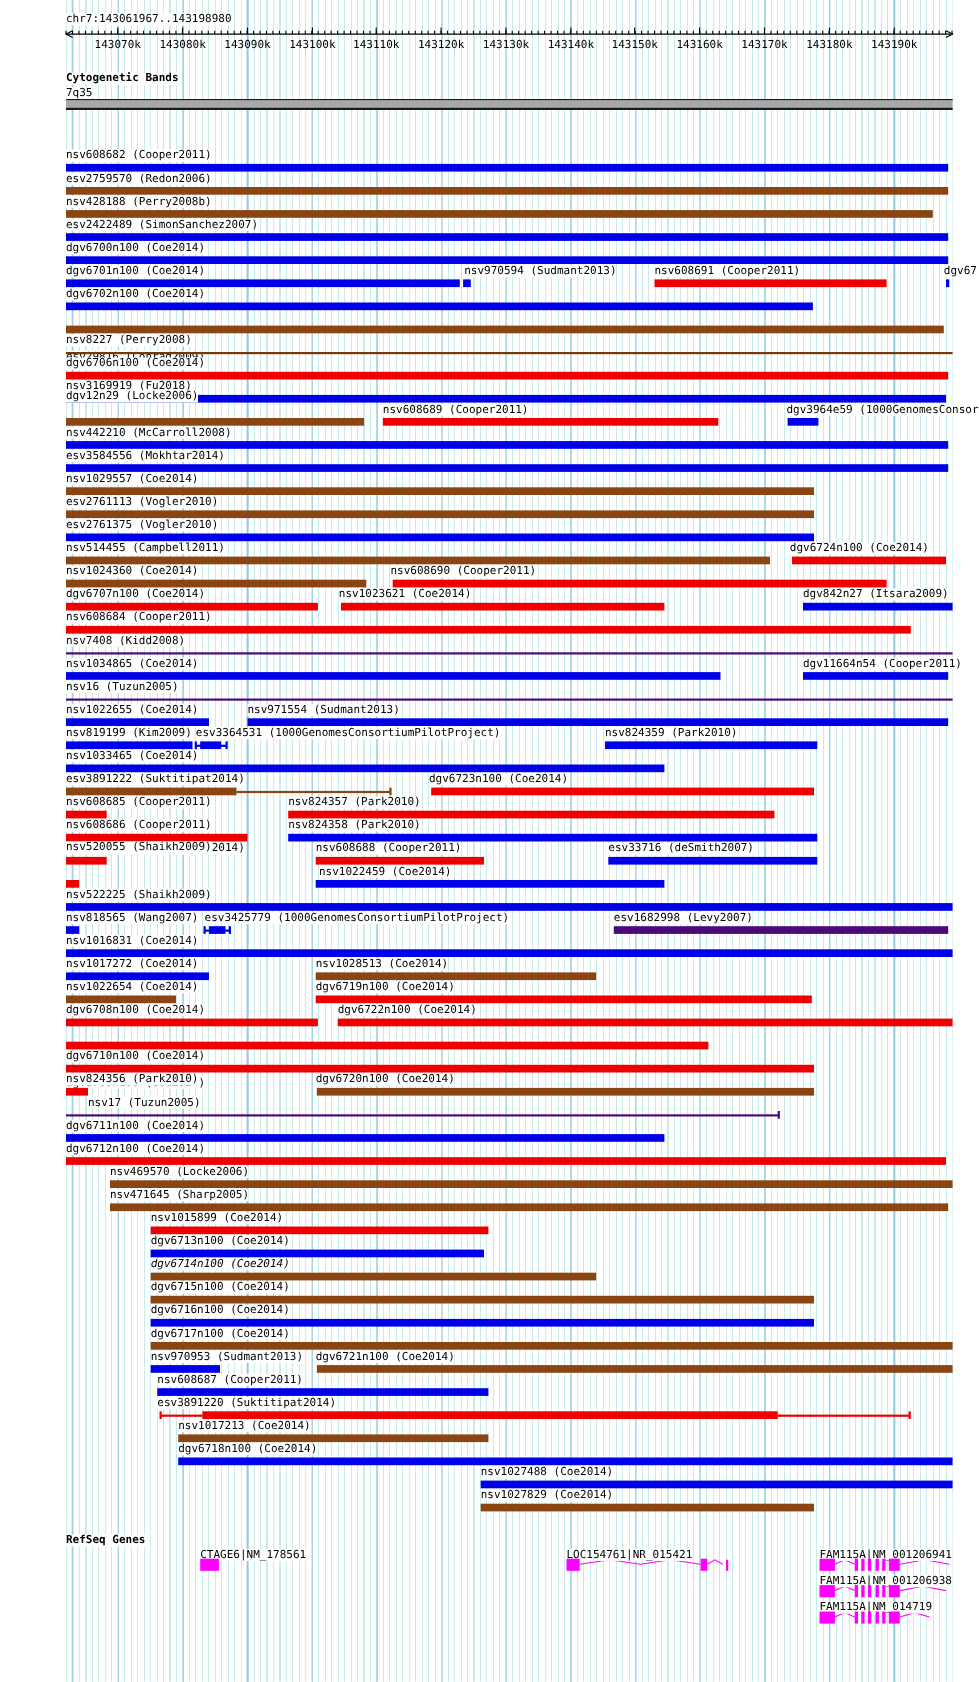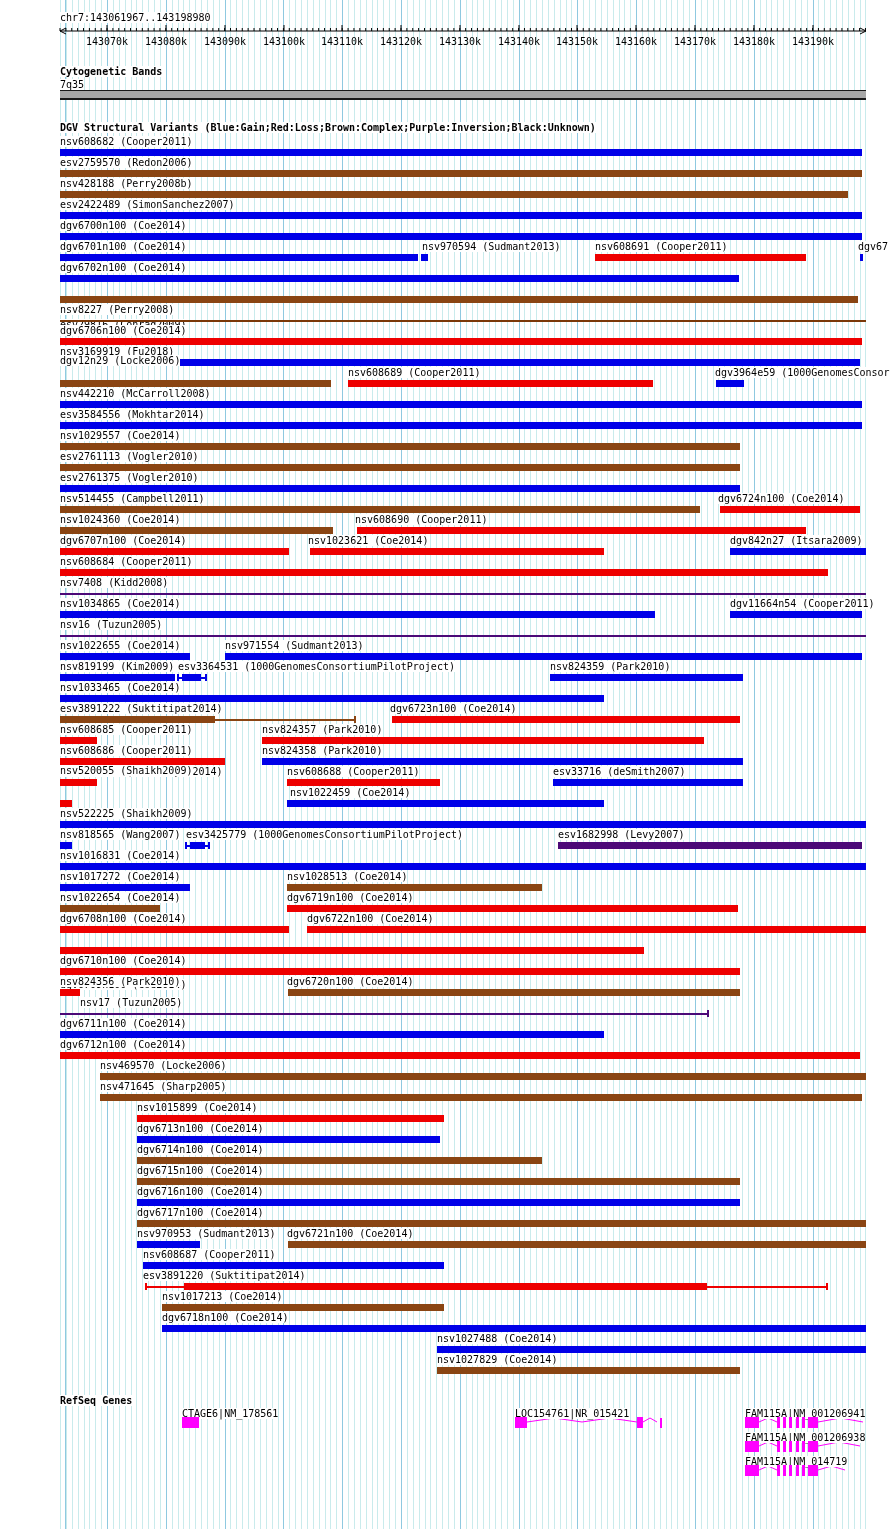--- a/index.html
+++ b/index.html
@@ -191,21 +191,20 @@
       <div class="ticklabel" style="left: 614px; top: 36px;">143160k</div>
       <div class="ticklabel" style="left: 673px; top: 36px;">143170k</div>
       <div class="ticklabel" style="left: 732px; top: 36px;">143180k</div>
       <div class="ticklabel" style="left: 791px; top: 36px;">143190k</div>
     </div>
 
   <div class="lbl hdr" style="left:60px;top:66px">Cytogenetic Bands</div>
   <div class="lbl" style="left:60px;top:79px">7q35</div>
   <div id="cytoband-bar" style="background: rgb(168, 168, 168);"></div>
 
-  <div class="lbl hdr" style="left:60px;top:122px">DGV Structural Variants (Blue:Gain;Red:Loss;Brown:Complex;Purple:Inversion;Black:Unknown)</div>
   <div id="variants">
       <div class="lbl" style="left: 60px; top: 136px;">nsv608682 (Cooper2011)</div>
       <div class="seg" style="background: rgb(0, 0, 232); left: 60px; top: 149px; width: 802px; height: 7px;"></div>
       <div class="lbl" style="left: 60px; top: 157px;">esv2759570 (Redon2006)</div>
       <div class="seg" style="background: rgb(138, 69, 19); left: 60px; top: 170px; width: 802px; height: 7px;"></div>
       <div class="lbl" style="left: 60px; top: 178px;">nsv428188 (Perry2008b)</div>
       <div class="seg" style="background: rgb(138, 69, 19); left: 60px; top: 191px; width: 788px; height: 7px;"></div>
       <div class="lbl" style="left: 60px; top: 199px;">esv2422489 (SimonSanchez2007)</div>
       <div class="seg" style="background: rgb(0, 0, 232); left: 60px; top: 212px; width: 802px; height: 7px;"></div>
       <div class="lbl" style="left: 60px; top: 220px;">dgv6700n100 (Coe2014)</div>
@@ -348,21 +347,21 @@
       <div class="lbl" style="left: 60px; top: 1039px;">dgv6712n100 (Coe2014)</div>
       <div class="seg" style="background: rgb(238, 0, 0); left: 60px; top: 1052px; width: 800px; height: 7px;"></div>
       <div class="lbl" style="left: 100px; top: 1060px;">nsv469570 (Locke2006)</div>
       <div class="seg" style="background: rgb(138, 69, 19); left: 100px; top: 1073px; width: 766px; height: 7px;"></div>
       <div class="lbl" style="left: 100px; top: 1081px;">nsv471645 (Sharp2005)</div>
       <div class="seg" style="background: rgb(138, 69, 19); left: 100px; top: 1094px; width: 762px; height: 7px;"></div>
       <div class="lbl" style="left: 137px; top: 1102px;">nsv1015899 (Coe2014)</div>
       <div class="seg" style="background: rgb(238, 0, 0); left: 137px; top: 1115px; width: 307px; height: 7px;"></div>
       <div class="lbl" style="left: 137px; top: 1123px;">dgv6713n100 (Coe2014)</div>
       <div class="seg" style="background: rgb(0, 0, 232); left: 137px; top: 1136px; width: 303px; height: 7px;"></div>
-      <div class="lbl" style="left: 137px; top: 1144px;">dgv6714n100 (Coe2014)</div>
+      <div class="lbl" style="left: 137px; top: 1144px; font-style: italic;">dgv6714n100 (Coe2014)</div>
       <div class="seg" style="background: rgb(138, 69, 19); left: 137px; top: 1157px; width: 405px; height: 7px;"></div>
       <div class="lbl" style="left: 137px; top: 1165px;">dgv6715n100 (Coe2014)</div>
       <div class="seg" style="background: rgb(138, 69, 19); left: 137px; top: 1178px; width: 603px; height: 7px;"></div>
       <div class="lbl" style="left: 137px; top: 1186px;">dgv6716n100 (Coe2014)</div>
       <div class="seg" style="background: rgb(0, 0, 232); left: 137px; top: 1199px; width: 603px; height: 7px;"></div>
       <div class="lbl" style="left: 137px; top: 1207px;">dgv6717n100 (Coe2014)</div>
       <div class="seg" style="background: rgb(138, 69, 19); left: 137px; top: 1220px; width: 729px; height: 7px;"></div>
       <div class="lbl" style="left: 137px; top: 1228px;">nsv970953 (Sudmant2013)</div>
       <div class="seg" style="background: rgb(0, 0, 232); left: 137px; top: 1241px; width: 63px; height: 7px;"></div>
       <div class="lbl" style="left: 287px; top: 1228px;">dgv6721n100 (Coe2014)</div>

